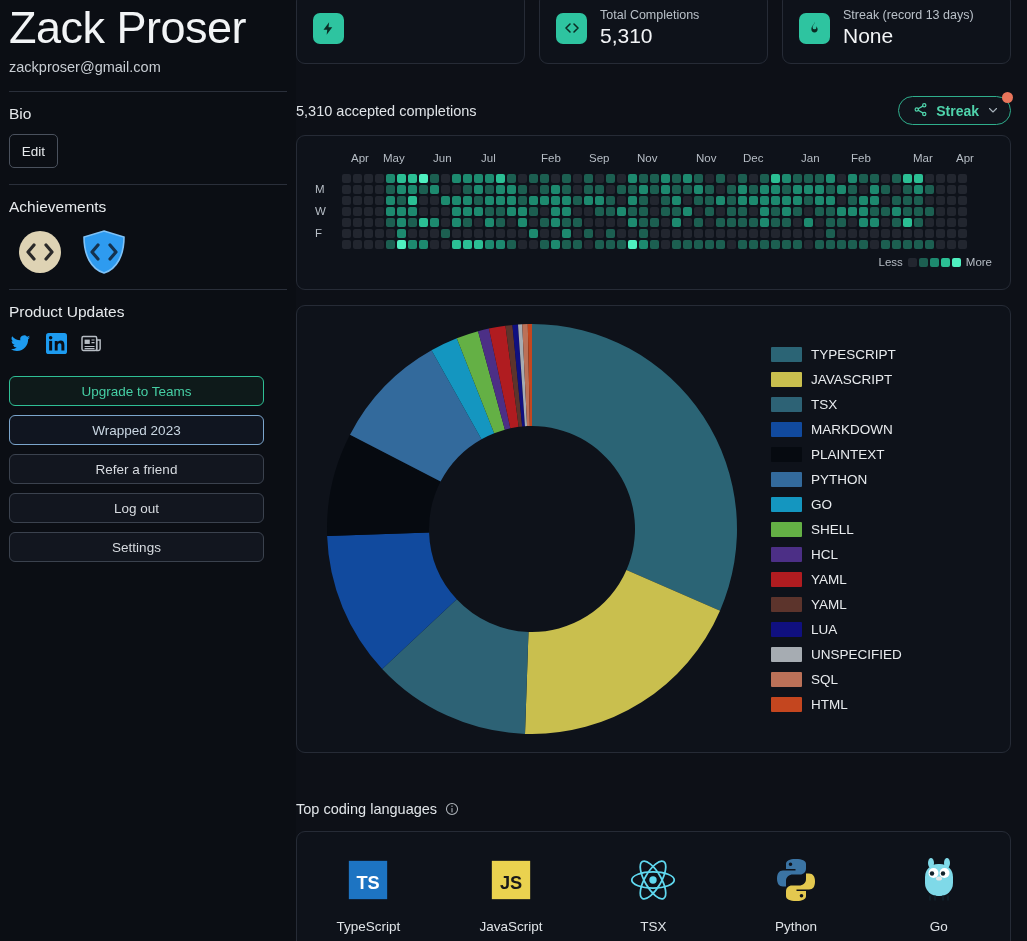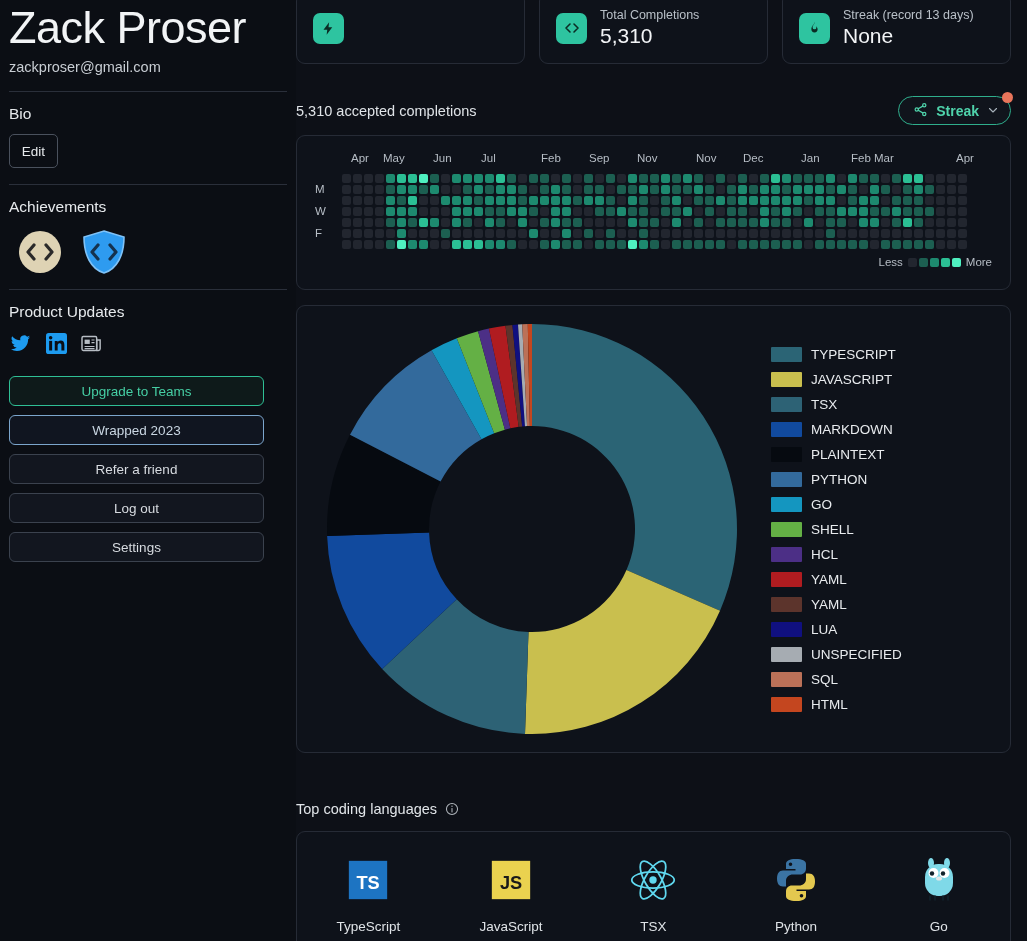--- a/index.html
+++ b/index.html
@@ -316,21 +316,21 @@
           <span class="month-label" style="left: 42px;">May</span>
           <span class="month-label" style="left: 92px;">Jun</span>
           <span class="month-label" style="left: 140px;">Jul</span>
           <span class="month-label" style="left: 200px;">Feb</span>
           <span class="month-label" style="left: 248px;">Sep</span>
           <span class="month-label" style="left: 296px;">Nov</span>
           <span class="month-label" style="left: 355px;">Nov</span>
           <span class="month-label" style="left: 402px;">Dec</span>
           <span class="month-label" style="left: 460px;">Jan</span>
           <span class="month-label" style="left: 510px;">Feb</span>
-          <span class="month-label" style="left: 533px;">Mar</span>
+          <span class="month-label" style="left: 572px;">Mar</span>
           <span class="month-label" style="left: 615px;">Apr</span>
         </div>
       <div class="grid-wrap">
         <div class="day-labels" id="dayLabels">
             <span class="sp">.</span>
             <span>M</span>
             <span class="sp">.</span>
             <span>W</span>
             <span class="sp">.</span>
             <span>F</span>

